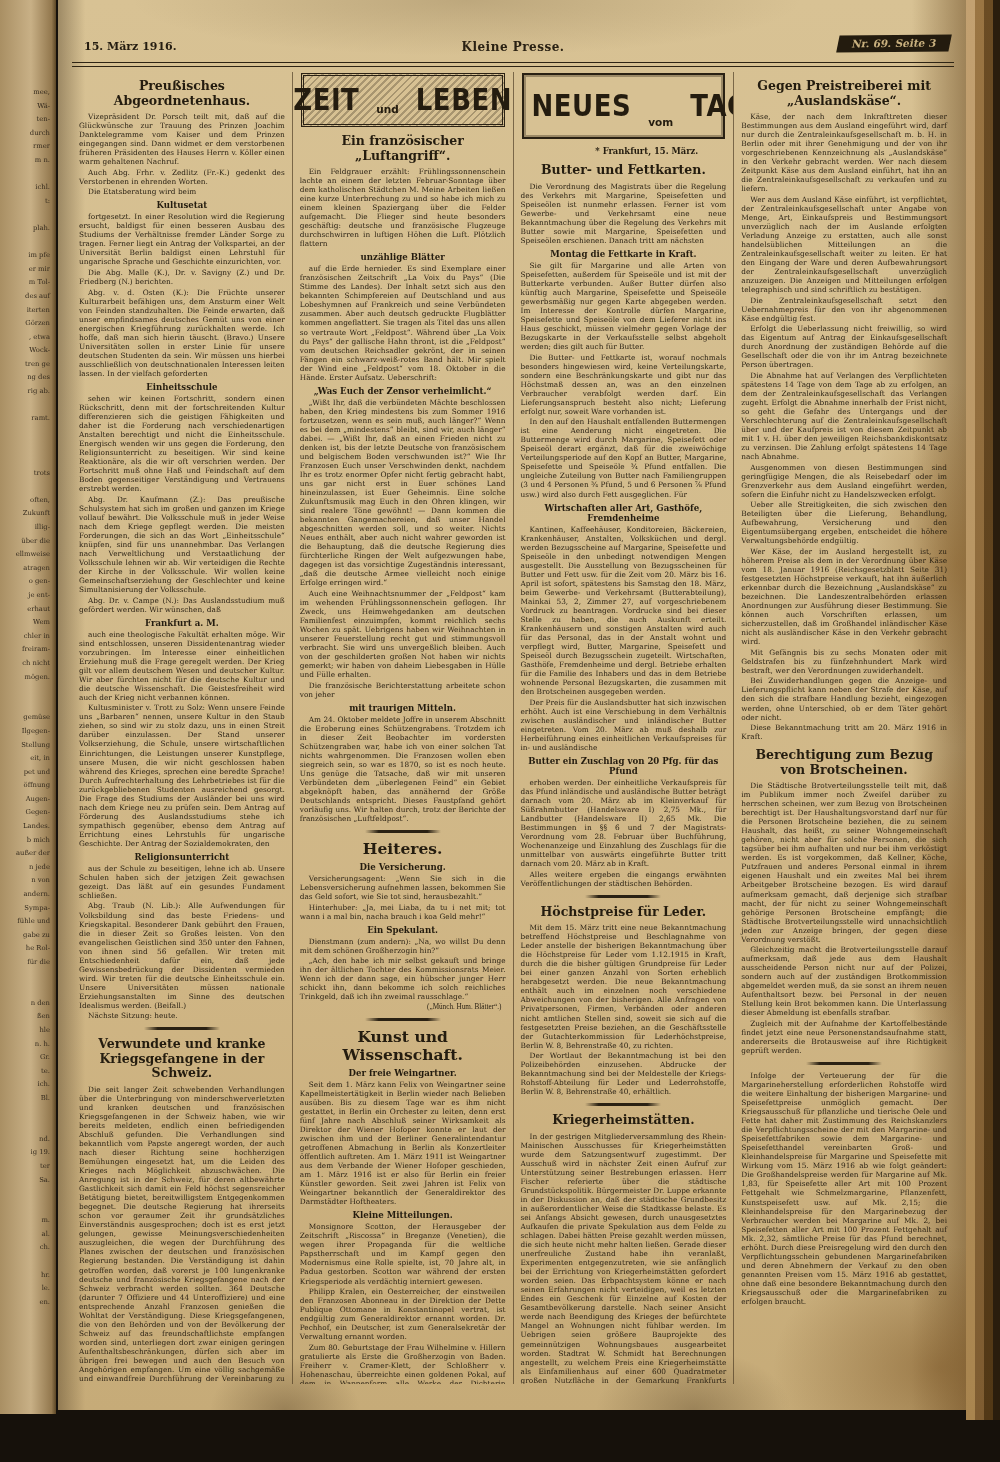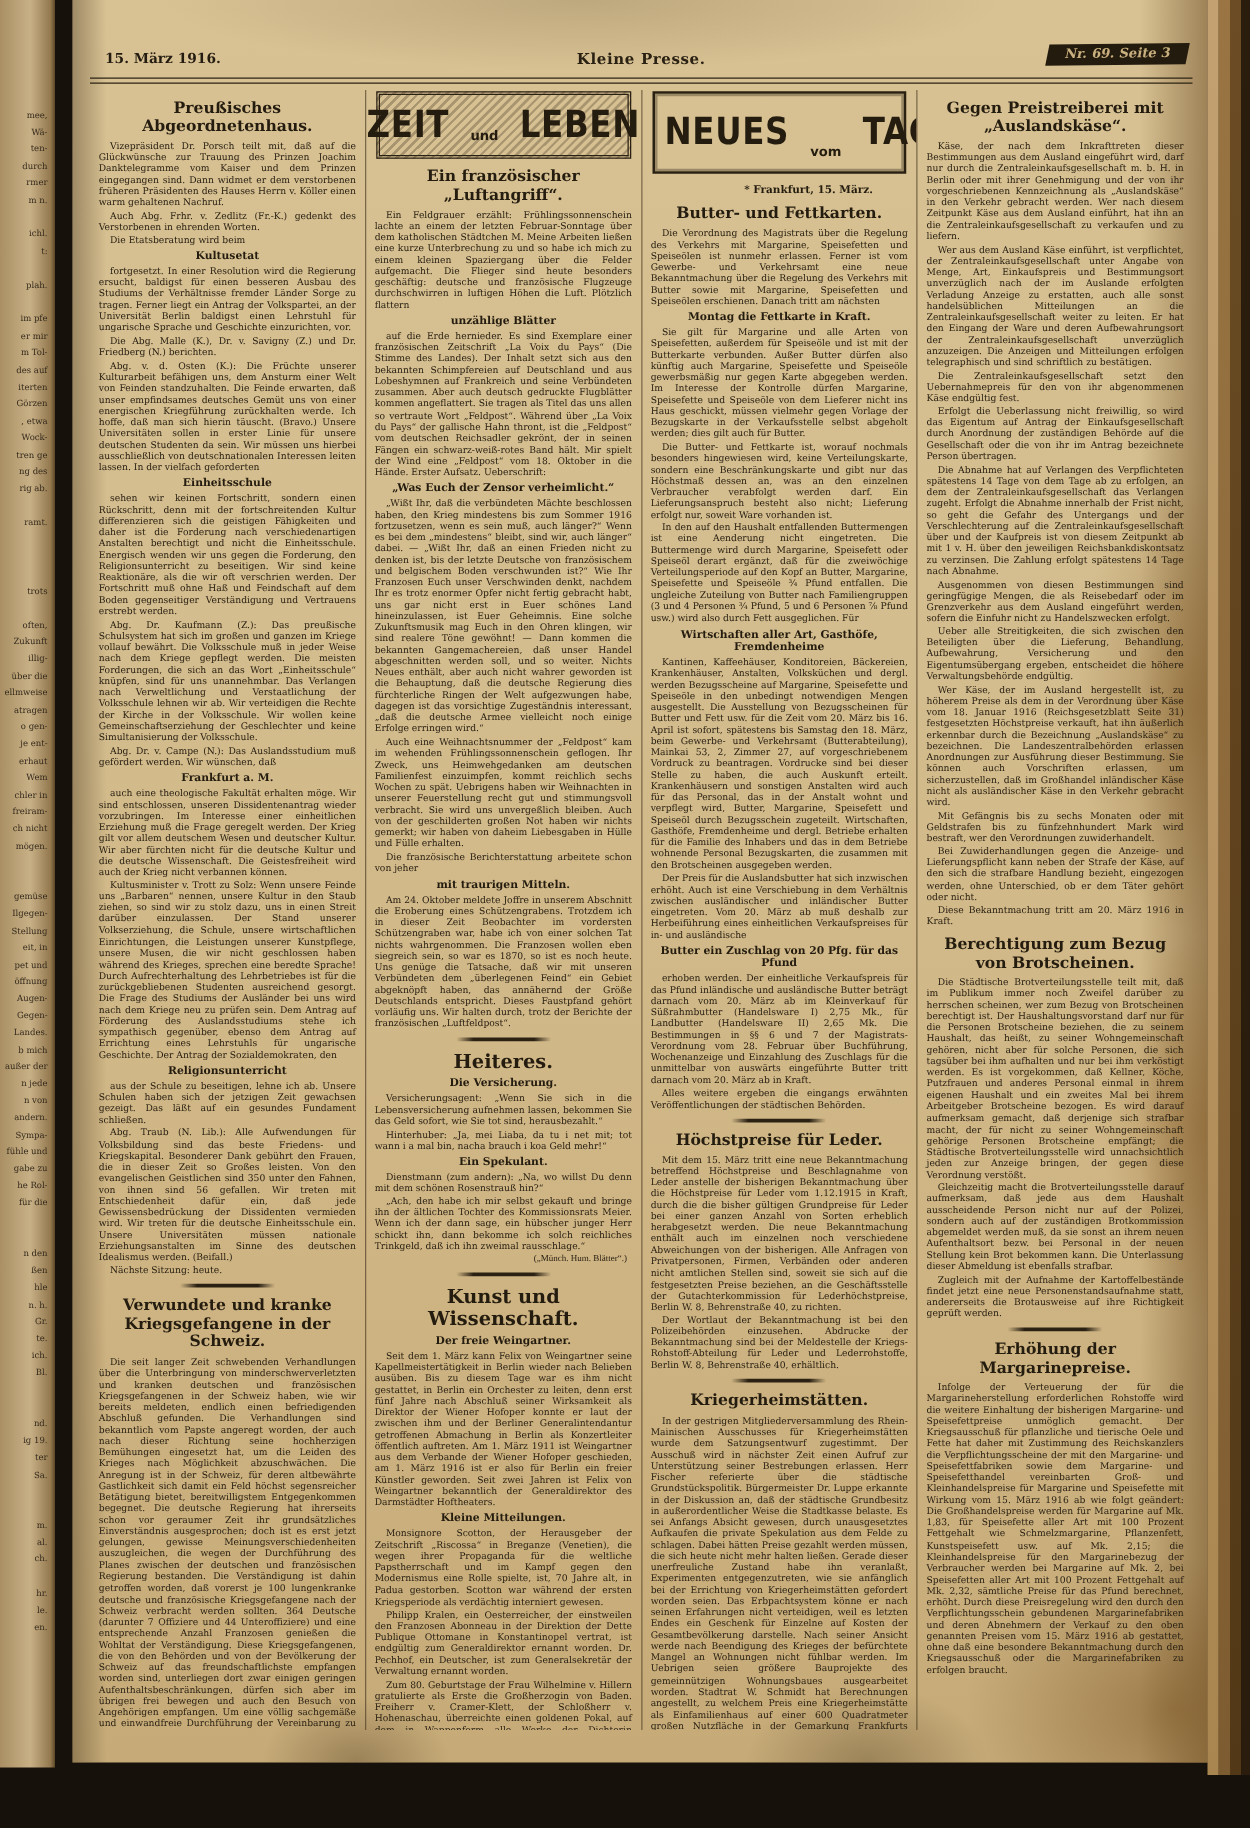--- a/index.html
+++ b/index.html
@@ -1,19 +1,19 @@
 <!DOCTYPE html>
 <html><head>
 <meta charset="utf-8">
 <style>
   html,body{margin:0;padding:0;}
   body{width:1000px;height:1462px;background:#16110b;position:relative;overflow:hidden;
        font-family:"DejaVu Serif",serif;}
   
-  #prevpage{position:absolute;left:0;top:0;width:44px;height:1414px;box-sizing:border-box;
+  #prevpage{position:absolute;left:0;top:0;width:56px;height:1414px;box-sizing:border-box;
        padding-top:86px;overflow:hidden;
        background:linear-gradient(90deg,#a98f63,#c8b086 55%,#93784e 92%,#5c4726);}
   .frag{font-size:6.8px;line-height:13.6px;color:#33291c;text-align:right;padding-right:6px;white-space:nowrap;}
   #gutter{position:absolute;left:44px;top:0;width:14px;height:1414px;
        background:linear-gradient(90deg,#6b573a,#3528160 40%,#3a2c18 45%,#8d7750);}
   
   .stack{position:absolute;top:0;height:1420px;}
   #st1{left:966px;width:9px;background:linear-gradient(#c3a171,#a9854f);}
   #st2{left:975px;width:9px;background:linear-gradient(#9a7543,#7e5c31);}
   #st3{left:984px;width:9px;background:linear-gradient(#6b4c24,#523816);}
@@ -205,21 +205,21 @@
         <p class="para">Auch eine Weihnachtsnummer der „Feldpost“ kam im wehenden Frühlingssonnenschein geflogen. Ihr Zweck, uns Heimwehgedanken am deutschen Familienfest einzuimpfen, kommt reichlich sechs Wochen zu spät. Uebrigens haben wir Weihnachten in unserer Feuerstellung recht gut und stimmungsvoll verbracht. Sie wird uns unvergeßlich bleiben. Auch von der geschilderten großen Not haben wir nichts gemerkt; wir haben von daheim Liebesgaben in Hülle und Fülle erhalten.</p>
         <p class="para">Die französische Berichterstattung arbeitete schon von jeher</p>
         <h3 class="subhead">mit traurigen Mitteln.</h3>
         <p class="para">Am 24. Oktober meldete Joffre in unserem Abschnitt die Eroberung eines Schützengrabens. Trotzdem ich in dieser Zeit Beobachter im vordersten Schützengraben war, habe ich von einer solchen Tat nichts wahrgenommen. Die Franzosen wollen eben siegreich sein, so war es 1870, so ist es noch heute. Uns genüge die Tatsache, daß wir mit unseren Verbündeten dem „überlegenen Feind“ ein Gebiet abgeknöpft haben, das annähernd der Größe Deutschlands entspricht. Dieses Faustpfand gehört vorläufig uns. Wir halten durch, trotz der Berichte der französischen „Luftfeldpost“.</p>
         <div class="divider"></div>
         <h2 class="headline lg">Heiteres.</h2>
         <h3 class="subhead">Die Versicherung.</h3>
         <p class="para">Versicherungsagent: „Wenn Sie sich in die Lebensversicherung aufnehmen lassen, bekommen Sie das Geld sofort, wie Sie tot sind, herausbezahlt.“</p>
         <p class="para">Hinterhuber: „Ja, mei Liaba, da tu i net mit; tot wann i a mal bin, nacha brauch i koa Geld mehr!“</p>
         <h3 class="subhead">Ein Spekulant.</h3>
-        <p class="para">Dienstmann (zum andern): „Na, wo willst Du denn mit dem schönen Rosenstrauß hin?“</p>
+        <p class="para">Dienstmann (zum andern): „Na, wo willst Du denn mit dem schönen Großherzogin hin?“</p>
         <p class="para">„Ach, den habe ich mir selbst gekauft und bringe ihn der ältlichen Tochter des Kommissionsrats Meier. Wenn ich der dann sage, ein hübscher junger Herr schickt ihn, dann bekomme ich solch reichliches Trinkgeld, daß ich ihn zweimal rausschlage.“</p>
         <p class="attribution">(„Münch. Hum. Blätter“.)</p>
         <div class="divider"></div>
         <h2 class="headline lg">Kunst und Wissenschaft.</h2>
         <h3 class="subhead">Der freie Weingartner.</h3>
         <p class="para">Seit dem 1. März kann Felix von Weingartner seine Kapellmeistertätigkeit in Berlin wieder nach Belieben ausüben. Bis zu diesem Tage war es ihm nicht gestattet, in Berlin ein Orchester zu leiten, denn erst fünf Jahre nach Abschluß seiner Wirksamkeit als Direktor der Wiener Hofoper konnte er laut der zwischen ihm und der Berliner Generalintendantur getroffenen Abmachung in Berlin als Konzertleiter öffentlich auftreten. Am 1. März 1911 ist Weingartner aus dem Verbande der Wiener Hofoper geschieden, am 1. März 1916 ist er also für Berlin ein freier Künstler geworden. Seit zwei Jahren ist Felix von Weingartner bekanntlich der Generaldirektor des Darmstädter Hoftheaters.</p>
         <h3 class="subhead">Kleine Mitteilungen.</h3>
         <p class="para">Monsignore Scotton, der Herausgeber der Zeitschrift „Riscossa“ in Breganze (Venetien), die wegen ihrer Propaganda für die weltliche Papstherrschaft und im Kampf gegen den Modernismus eine Rolle spielte, ist, 70 Jahre alt, in Padua gestorben. Scotton war während der ersten Kriegsperiode als verdächtig interniert gewesen.</p>
         <p class="para">Philipp Kralen, ein Oesterreicher, der einstweilen den Franzosen Abonneau in der Direktion der Dette Publique Ottomane in Konstantinopel vertrat, ist endgültig zum Generaldirektor ernannt worden. Dr. Pechhof, ein Deutscher, ist zum Generalsekretär der Verwaltung ernannt worden.</p>
         <p class="para">Zum 80. Geburtstage der Frau Wilhelmine v. Hillern gratulierte als Erste die Großherzogin von Baden. Freiherr v. Cramer-Klett, der Schloßherr v. Hohenaschau, überreichte einen goldenen Pokal, auf dem in Wappenform alle Werke der Dichterin verzeichnet sind. Auch die Gemeinde Oberammergau und sonstige zahlreiche Verehrer der Schriftstellerin sandten Glückwünsche.</p>
@@ -267,21 +267,20 @@
         <p class="para">Ueber alle Streitigkeiten, die sich zwischen den Beteiligten über die Lieferung, Behandlung, Aufbewahrung, Versicherung und den Eigentumsübergang ergeben, entscheidet die höhere Verwaltungsbehörde endgültig.</p>
         <p class="para">Wer Käse, der im Ausland hergestellt ist, zu höherem Preise als dem in der Verordnung über Käse vom 18. Januar 1916 (Reichsgesetzblatt Seite 31) festgesetzten Höchstpreise verkauft, hat ihn äußerlich erkennbar durch die Bezeichnung „Auslandskäse“ zu bezeichnen. Die Landeszentralbehörden erlassen Anordnungen zur Ausführung dieser Bestimmung. Sie können auch Vorschriften erlassen, um sicherzustellen, daß im Großhandel inländischer Käse nicht als ausländischer Käse in den Verkehr gebracht wird.</p>
         <p class="para">Mit Gefängnis bis zu sechs Monaten oder mit Geldstrafen bis zu fünfzehnhundert Mark wird bestraft, wer den Verordnungen zuwiderhandelt.</p>
         <p class="para">Bei Zuwiderhandlungen gegen die Anzeige- und Lieferungspflicht kann neben der Strafe der Käse, auf den sich die strafbare Handlung bezieht, eingezogen werden, ohne Unterschied, ob er dem Täter gehört oder nicht.</p>
         <p class="para">Diese Bekanntmachung tritt am 20. März 1916 in Kraft.</p>
         <h2 class="headline">Berechtigung zum Bezug von Brotscheinen.</h2>
         <p class="para">Die Städtische Brotverteilungsstelle teilt mit, daß im Publikum immer noch Zweifel darüber zu herrschen scheinen, wer zum Bezug von Brotscheinen berechtigt ist. Der Haushaltungsvorstand darf nur für die Personen Brotscheine beziehen, die zu seinem Haushalt, das heißt, zu seiner Wohngemeinschaft gehören, nicht aber für solche Personen, die sich tagsüber bei ihm aufhalten und nur bei ihm verköstigt werden. Es ist vorgekommen, daß Kellner, Köche, Putzfrauen und anderes Personal einmal in ihrem eigenen Haushalt und ein zweites Mal bei ihrem Arbeitgeber Brotscheine bezogen. Es wird darauf aufmerksam gemacht, daß derjenige sich strafbar macht, der für nicht zu seiner Wohngemeinschaft gehörige Personen Brotscheine empfängt; die Städtische Brotverteilungsstelle wird unnachsichtlich jeden zur Anzeige bringen, der gegen diese Verordnung verstößt.</p>
         <p class="para">Gleichzeitig macht die Brotverteilungsstelle darauf aufmerksam, daß jede aus dem Haushalt ausscheidende Person nicht nur auf der Polizei, sondern auch auf der zuständigen Brotkommission abgemeldet werden muß, da sie sonst an ihrem neuen Aufenthaltsort bezw. bei Personal in der neuen Stellung kein Brot bekommen kann. Die Unterlassung dieser Abmeldung ist ebenfalls strafbar.</p>
         <p class="para">Zugleich mit der Aufnahme der Kartoffelbestände findet jetzt eine neue Personenstandsaufnahme statt, andererseits die Brotausweise auf ihre Richtigkeit geprüft werden.</p>
         <div class="divider"></div>
-        <h2 class="headline">Erhöhung der Margarinepreise.</h2>
         <p class="para">Infolge der Verteuerung der für die Margarineherstellung erforderlichen Rohstoffe wird die weitere Einhaltung der bisherigen Margarine- und Speisefettpreise unmöglich gemacht. Der Kriegsausschuß für pflanzliche und tierische Oele und Fette hat daher mit Zustimmung des Reichskanzlers die Verpflichtungsscheine der mit den Margarine- und Speisefettfabriken sowie dem Margarine- und Speisefetthandel vereinbarten Groß- und Kleinhandelspreise für Margarine und Speisefette mit Wirkung vom 15. März 1916 ab wie folgt geändert: Die Großhandelspreise werden für Margarine auf Mk. 1,83, für Speisefette aller Art mit 100 Prozent Fettgehalt wie Schmelzmargarine, Pflanzenfett, Kunstspeisefett usw. auf Mk. 2,15; die Kleinhandelspreise für den Margarinebezug der Verbraucher werden bei Margarine auf Mk. 2, bei Speisefetten aller Art mit 100 Prozent Fettgehalt auf Mk. 2,32, sämtliche Preise für das Pfund berechnet, erhöht. Durch diese Preisregelung wird den durch den Verpflichtungsschein gebundenen Margarinefabriken und deren Abnehmern der Verkauf zu den oben genannten Preisen vom 15. März 1916 ab gestattet, ohne daß eine besondere Bekanntmachung durch den Kriegsausschuß oder die Margarinefabriken zu erfolgen braucht.</p>
       </div>
     </div>
 </div>
 
 <div id="st1" class="stack"></div>
 <div id="st2" class="stack"></div>
 <div id="st3" class="stack"></div>
 <div id="st4" class="stack"></div>
 

